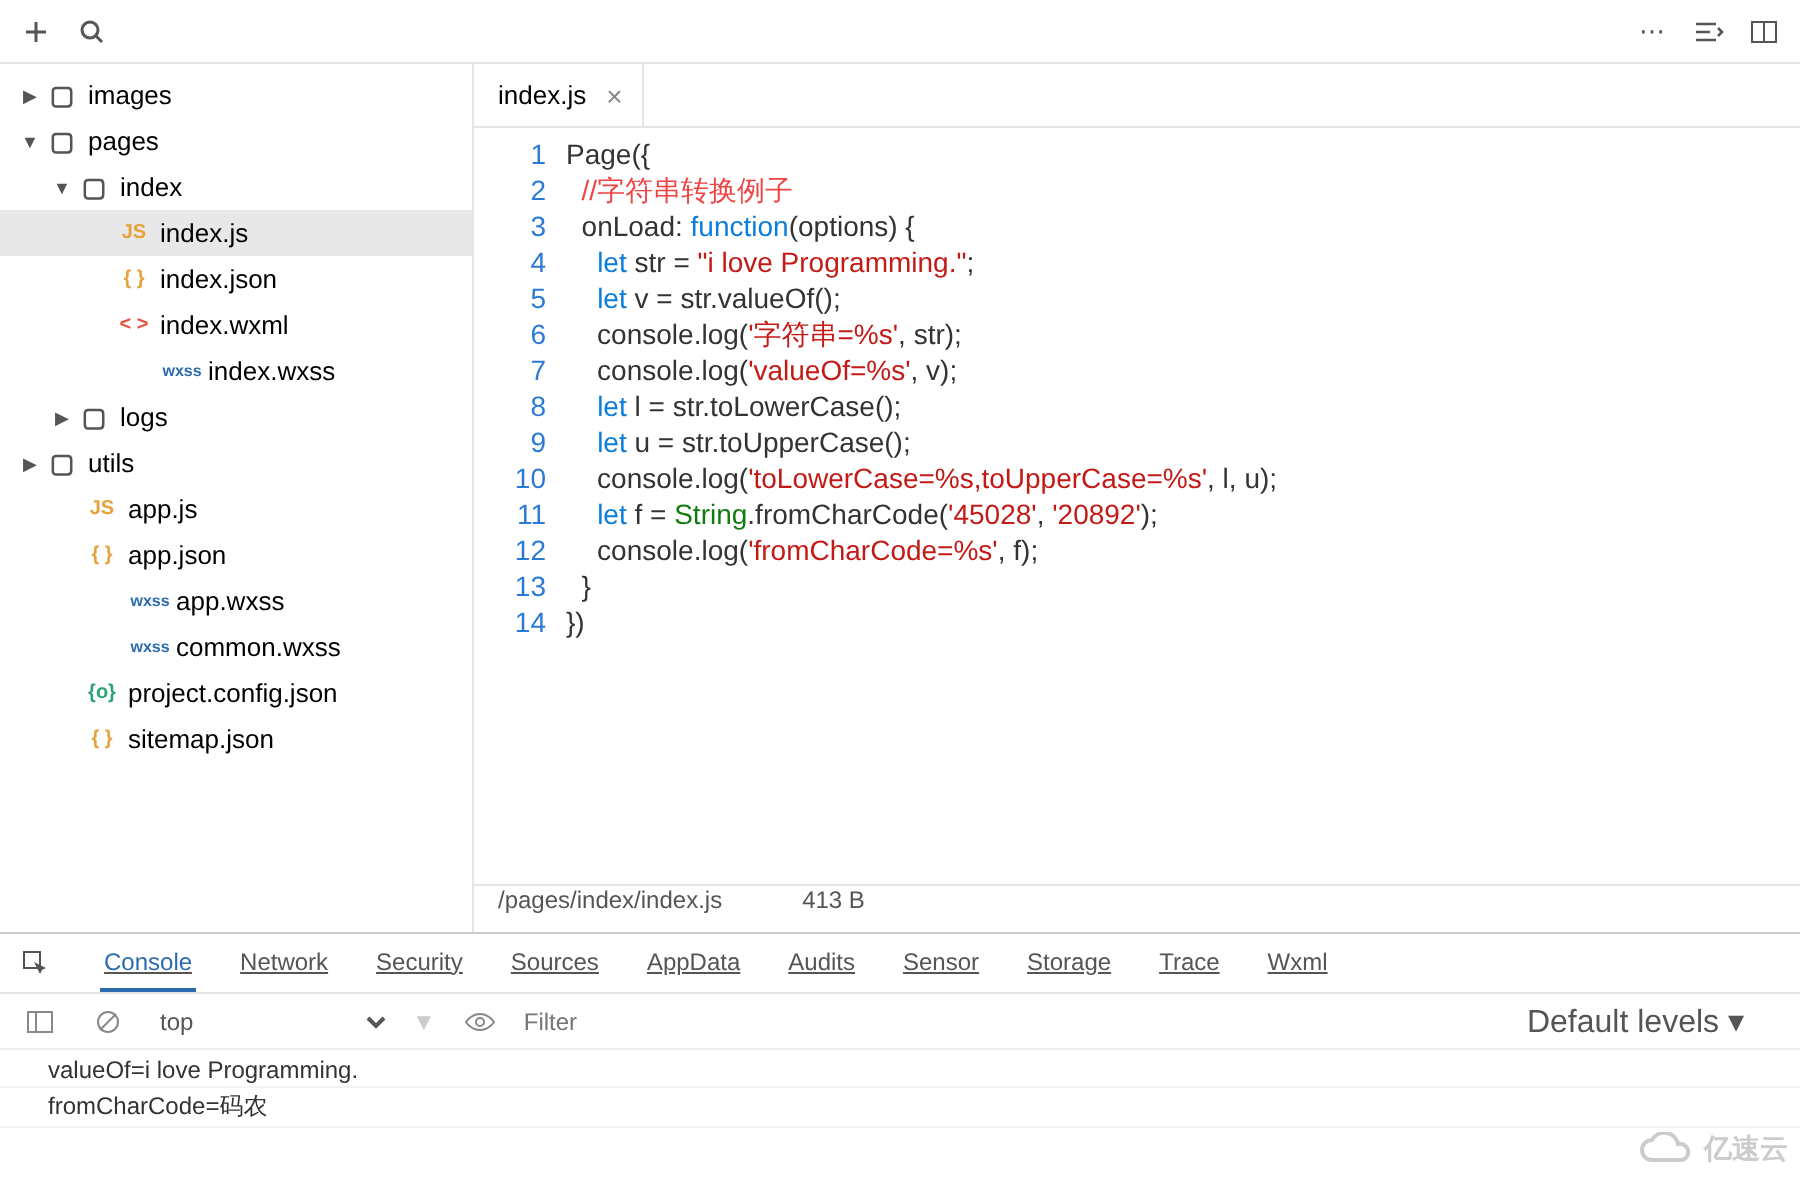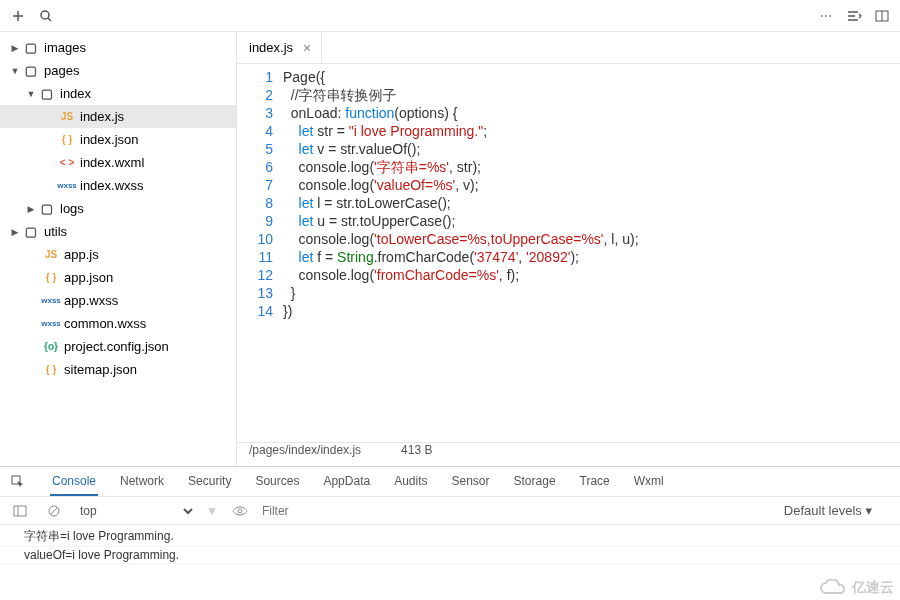--- a/index.html
+++ b/index.html
@@ -10,42 +10,42 @@
 .main { flex:1; display:flex; min-height:0; }
 .sidebar { width:237px; border-right:1px solid #e5e5e5; overflow:auto; padding-top:4px; }
 .tree-item { display:flex; align-items:center; height:23px; cursor:pointer; white-space:nowrap; }
 .tree-item.selected { background:#e8e8e8; }
 .chev { width:10px; text-align:center; color:#555; font-size:9px; margin-right:2px; }
 .ficon { width:18px; display:inline-flex; justify-content:center; margin-right:4px; font-size:10px; font-weight:bold; }
 .ic-folder { color:#555; font-size:13px; }
 .ic-js { color:#e6a23c; }
 .ic-json { color:#e6a23c; }
 .ic-wxml { color:#e6533c; }
-.ic-wxss { color:#2b6cb0; font-size:8px; }
+.ic-wxss { color:#2b6cb0; font-size:8px;margin-left:24px; }
 .ic-cfg { color:#2ba471; }
 .editor { flex:1; display:flex; flex-direction:column; min-width:0; }
 .tabbar { height:32px; display:flex; align-items:center; border-bottom:1px solid #e5e5e5; }
 .tab { height:32px; display:flex; align-items:center; padding:0 10px 0 12px; border-right:1px solid #e5e5e5; gap:10px; font-size:13px; }
 .tab .close { color:#888; cursor:pointer; font-size:14px; }
 .code-area { flex:1; display:flex; font-family:Consolas,Menlo,monospace; font-size:14px; line-height:18px; overflow:auto; padding-top:4px; }
 .gutter { width:46px; text-align:right; color:#2b7bd6; padding-right:10px; user-select:none; }
 .code { flex:1; white-space:pre; color:#333; }
-.k { color:#0b7dda; } .s { color:#c41a16; } .c { color:#404040; } .id { color:#107c10; }
+.k { color:#0b7dda; } .s { color:#c41a16; } .c { color:#ef4444; } .id { color:#107c10; }
 .statusbar { height:24px; border-top:1px solid #e5e5e5; display:flex; align-items:flex-start; padding:0 12px; gap:40px; color:#555; font-size:12px; }
 .devtools { height:134px; border-top:1px solid #ccc; display:flex; flex-direction:column; }
 .dt-tabs { height:30px; display:flex; align-items:center; padding:0 6px; gap:20px; border-bottom:1px solid #e5e5e5; font-size:12px; color:#555; }
 .dt-tabs .dtab { cursor:pointer; padding:6px 2px; }
 .dt-tabs .dtab.active { color:#2b6cb0; border-bottom:2px solid #2b6cb0; }
 .dt-controls { height:28px; display:flex; align-items:center; padding:0 8px; gap:10px; border-bottom:1px solid #eee; font-size:12px; color:#555; }
 .dt-sel { border:none; background:transparent; font-size:12px; color:#555; width:120px; }
 .dt-filter { flex:1; border:none; outline:none; font-size:12px; }
-.dt-levels { color:#555; font-size:13px; margin-right:20px; }
+.dt-levels { color:#555; font-size:16px; margin-right:20px; }
 .dt-log { flex:1; overflow:auto; font-family:Consolas,Menlo,monospace; font-size:12px; padding:2px 0; }
 .log-line { padding:1px 24px; border-bottom:1px solid #f4f4f4; color:#333; }
-.watermark { position:absolute; right:6px; bottom:3px; font-size:14px; color:#ccc; font-weight:bold; display:flex; align-items:center; gap:4px;}
+.watermark { position:absolute; right:6px; bottom:16px; font-size:14px; color:#ccc; font-weight:bold; display:flex; align-items:center; gap:4px;}
 svg { display:block; }
 </style>
 </head>
 <body>
 
 <div class="toolbar">
   <div class="tb-btn">
       <svg width="14" height="14" viewBox="0 0 14 14">
         <path d="M7 2v10M2 7h10" stroke="#555" stroke-width="1.5"></path>
       </svg>
@@ -176,41 +176,41 @@
       <div class="code"><span>Page({</span>
   <span class="c">//字符串转换例子</span>
   onLoad: <span class="k">function</span>(options) {
     <span class="k">let</span> str = <span class="s">"i love Programming."</span>;
     <span class="k">let</span> v = str.valueOf();
     console.log(<span class="s">'字符串=%s'</span>, str);
     console.log(<span class="s">'valueOf=%s'</span>, v);
     <span class="k">let</span> l = str.toLowerCase();
     <span class="k">let</span> u = str.toUpperCase();
     console.log(<span class="s">'toLowerCase=%s,toUpperCase=%s'</span>, l, u);
-    <span class="k">let</span> f = <span class="id">String</span>.fromCharCode(<span class="s">'37474'</span>, <span class="s">'20892'</span>);
+    <span class="k">let</span> f = <span class="id">String</span>.fromCharCode(<span class="s">'45028'</span>, <span class="s">'20892'</span>);
     console.log(<span class="s">'fromCharCode=%s'</span>, f);
   }
 })</div>
     </div>
     <div class="statusbar">
       <span>/pages/index/index.js</span>
       <span>413 B</span>
     </div>
   </div>
 </div>
 
 <div class="devtools">
   <div class="dt-tabs">
     <span class="tb-btn">
         <svg width="14" height="14" viewBox="0 0 14 14">
           <rect x="1" y="1" width="8" height="8" stroke="#555" fill="none"></rect>
           <path d="M6 6l6 3-2 1-1 2z" fill="#555"></path>
         </svg>
       </span>
-    <span id="dtabs" style="display: inline-flex; gap: 20px;">
+    <span id="dtabs" style="display: inline-flex; gap: 20px; text-decoration: underline;">
         <span class="dtab active">Console</span>
         <span class="dtab">Network</span>
         <span class="dtab">Security</span>
         <span class="dtab">Sources</span>
         <span class="dtab">AppData</span>
         <span class="dtab">Audits</span>
         <span class="dtab">Sensor</span>
         <span class="dtab">Storage</span>
         <span class="dtab">Trace</span>
         <span class="dtab">Wxml</span>
@@ -234,22 +234,22 @@
     <span class="tb-btn">
         <svg width="16" height="12" viewBox="0 0 16 12">
           <path d="M1 6s2.5-4 7-4 7 4 7 4-2.5 4-7 4-7-4-7-4z" stroke="#888" fill="none"></path>
           <circle cx="8" cy="6" r="2" stroke="#888" fill="none"></circle>
         </svg>
       </span>
     <input class="dt-filter" placeholder="Filter" style="">
     <span class="dt-levels">Default levels ▾</span>
   </div>
   <div class="dt-log" id="dtlog">
-      <div class="log-line">字符串=i love Programming.</div>
       <div class="log-line">valueOf=i love Programming.</div>
+      <div class="log-line">fromCharCode=码农</div>
     </div>
 </div>
 
 <div class="watermark">
   <svg width="28" height="18" viewBox="0 0 28 18">
       <path d="M6 14a5 5 0 010-10 7 7 0 0113 2 4 4 0 012 8H6z" fill="none" stroke="#ccc" stroke-width="2"></path>
     </svg>
   <span>亿速云</span>
 </div>
 

